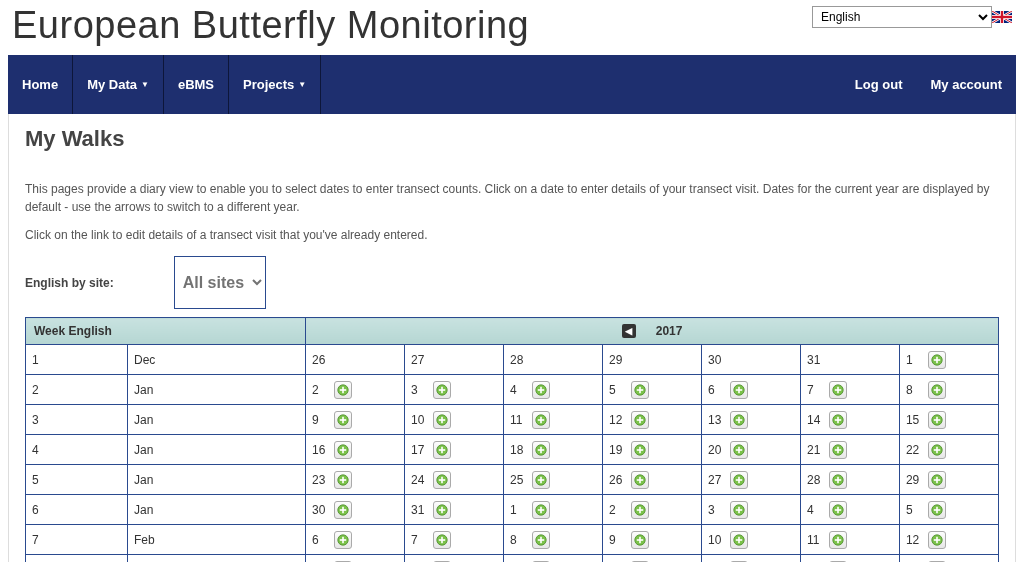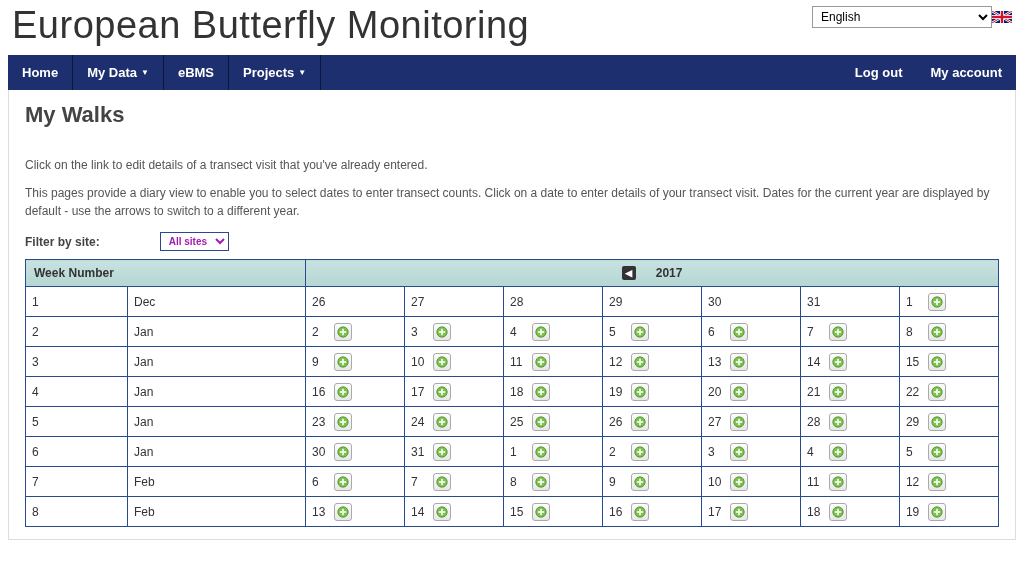--- a/index.html
+++ b/index.html
@@ -48,21 +48,21 @@
   justify-content: space-between;
   align-items: stretch;
   color: #fff;
   font-size: 13px;
   font-weight: bold;
   margin: 0 8px;
 }
 .nav-left { display: flex; }
 .nav-right { display: flex; }
 .nav-item {
-  padding: 10px 14px;
+  padding: 22px 14px;
   border-right: 1px solid #0d163a;
   cursor: pointer;
   display: flex;
   align-items: center;
   gap: 4px;
 }
 .nav-right .nav-item { border-right: none; border-left: none; }
 .dropdown-arrow {
   font-size: 8px;
 }
@@ -96,23 +96,23 @@
   display: flex;
   align-items: center;
   gap: 60px;
   margin: 12px 0 8px;
   font-size: 12px;
   font-weight: bold;
   color: #444;
 }
 .site-select {
   border: 1px solid #2a4a8f;
-  padding: 2px 4px;
-  font-size: 10px;
-  color: #a21caf;
+  padding: 16px 4px;
+  font-size: 16px;
+  color: #737373;
   font-weight: bold;
   background: #fff;
 }
 .calendar {
   border: 1px solid #2a4a8f;
   width: 100%;
   border-collapse: collapse;
 }
 .cal-header-row td, .cal-header-row th {
   background: linear-gradient(#c8e2e0, #b5d6d3);
@@ -214,34 +214,34 @@
   <div class="nav-right" id="nav-right">
       <div class="nav-item">Log out</div>
       <div class="nav-item">My account</div>
     </div>
 </div>
 
 <div class="content">
 
   <h2 class="page-title">My Walks</h2>
 
+  <p class="intro">This pages provide a diary view to enable you to select dates to enter transect counts.  Click on a date to enter details of your transect visit.  Dates for the current year are displayed by default - use the arrows to switch to a different year.</p>
   <p class="intro">Click on the link to edit details of a transect visit that you've already entered.</p>
-  <p class="intro">This pages provide a diary view to enable you to select dates to enter transect counts.  Click on a date to enter details of your transect visit.  Dates for the current year are displayed by default - use the arrows to switch to a different year.</p>
 
   <div class="filter-row">
-    <span>Filter by site:</span>
+    <span>English by site:</span>
     <select class="site-select">
       <option>All sites</option>
     </select>
   </div>
 
   <table class="calendar">
     <tbody>
         <tr class="cal-header-row">
-      <td colspan="2" class="week-col">Week Number</td>
+      <td colspan="2" class="week-col">Week English</td>
       <td colspan="7" class="year-cell">
         <div class="year-nav">
           <span class="arrow-btn">◀</span>
           <span>2017</span>
         </div>
       </td>
     </tr>
     </tbody>
       <tbody class="cal-body" id="cal-body">
         <tr>

